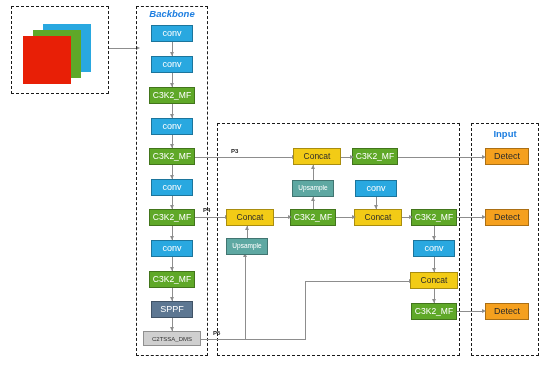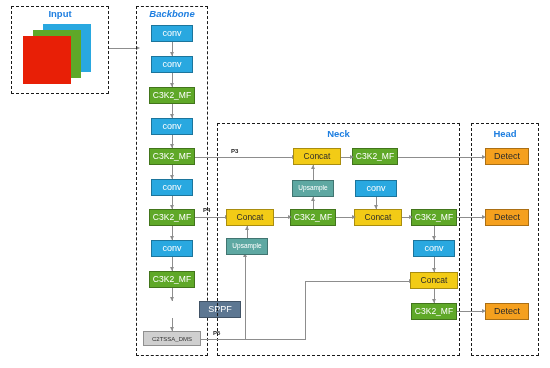--- a/index.html
+++ b/index.html
@@ -36,21 +36,20 @@
   .ar-right{border-top:2.5px solid transparent;border-bottom:2.5px solid transparent;border-left:4px solid #8d8d8d;}
 
   .plabel{position:absolute;font-size:6px;font-weight:bold;color:#1a1a1a;white-space:nowrap;}
 </style>
 </head>
 <body>
 
 <div id="canvas">
 
   <div class="group" style="left:11px;top:6px;width:98px;height:88px;"></div>
-  <div class="group-title" style="left:11px;top:8px;width:98px;">Input</div>
 
   <div class="img-sq sq-blue" style="left:43px;top:24px;width:48px;height:48px;"></div>
   <div class="img-sq sq-green" style="left:33px;top:30px;width:48px;height:48px;"></div>
   <div class="img-sq sq-red" style="left:23px;top:36px;width:48px;height:48px;"></div>
 
   <div class="edge edge-h" style="left:109px;top:48px;width:29px;"></div>
   <div class="arrow ar-right" style="left:136px;top:45.5px;"></div>
 
   <div class="group" style="left:136px;top:6px;width:72px;height:350px;"></div>
   <div class="group-title" style="left:136px;top:8px;width:72px;font-style:italic;">Backbone</div>
@@ -75,21 +74,21 @@
     </div>
   <div class="node n-c3k2" style="left:149px;top:209px;width:46px;height:17px;">
       <span>C3K2_MF</span>
     </div>
   <div class="node n-conv" style="left:151px;top:240px;width:42px;height:17px;">
       <span>conv</span>
     </div>
   <div class="node n-c3k2" style="left:149px;top:271px;width:46px;height:17px;">
       <span>C3K2_MF</span>
     </div>
-  <div class="node n-sppf" style="left:151px;top:301px;width:42px;height:17px;margin-left:48px;">
+  <div class="node n-sppf" style="left:151px;top:301px;width:42px;height:17px;">
       <span>SPPF</span>
     </div>
   <div class="node n-c2tssa" style="left:143px;top:331px;width:58px;height:15px;">
       <span>C2TSSA_DMS</span>
     </div>
 
   <div class="edge edge-v" style="left:172px;top:42px;height:14px;"></div>
   <div class="arrow ar-down" style="left:169.5px;top:52px;"></div>
   <div class="edge edge-v" style="left:172px;top:73px;height:14px;"></div>
   <div class="arrow ar-down" style="left:169.5px;top:83px;"></div>
@@ -104,21 +103,20 @@
   <div class="edge edge-v" style="left:172px;top:226px;height:14px;"></div>
   <div class="arrow ar-down" style="left:169.5px;top:236px;"></div>
   <div class="edge edge-v" style="left:172px;top:257px;height:14px;"></div>
   <div class="arrow ar-down" style="left:169.5px;top:267px;"></div>
   <div class="edge edge-v" style="left:172px;top:288px;height:13px;"></div>
   <div class="arrow ar-down" style="left:169.5px;top:297px;"></div>
   <div class="edge edge-v" style="left:172px;top:318px;height:13px;"></div>
   <div class="arrow ar-down" style="left:169.5px;top:327px;"></div>
 
   <div class="group" style="left:217px;top:123px;width:243px;height:233px;"></div>
-  <div class="group-title" style="left:217px;top:128px;width:243px;">Neck</div>
 
   <div class="plabel" style="left:231px;top:148px;">P3</div>
   <div class="edge edge-h" style="left:195px;top:157px;width:99px;"></div>
   <div class="arrow ar-right" style="left:292px;top:154.5px;"></div>
 
   <div class="plabel" style="left:203px;top:207px;">P4</div>
   <div class="edge edge-h" style="left:195px;top:217px;width:32px;"></div>
   <div class="arrow ar-right" style="left:225px;top:214.5px;"></div>
 
   <div class="plabel" style="left:213px;top:330px;">P5</div>
@@ -194,21 +192,21 @@
   <div class="edge edge-v" style="left:434px;top:226px;height:14px;"></div>
   <div class="arrow ar-down" style="left:431.5px;top:236px;"></div>
 
   <div class="edge edge-v" style="left:434px;top:257px;height:15px;"></div>
   <div class="arrow ar-down" style="left:431.5px;top:268px;"></div>
 
   <div class="edge edge-v" style="left:434px;top:289px;height:14px;"></div>
   <div class="arrow ar-down" style="left:431.5px;top:299px;"></div>
 
   <div class="group" style="left:471px;top:123px;width:68px;height:233px;"></div>
-  <div class="group-title" style="left:471px;top:128px;width:68px;">Head</div>
+  <div class="group-title" style="left:471px;top:128px;width:68px;">Input</div>
 
   <div class="node n-detect" style="left:485px;top:148px;width:44px;height:17px;">
       <span>Detect</span>
     </div>
   <div class="node n-detect" style="left:485px;top:209px;width:44px;height:17px;">
       <span>Detect</span>
     </div>
   <div class="node n-detect" style="left:485px;top:303px;width:44px;height:17px;">
       <span>Detect</span>
     </div>

